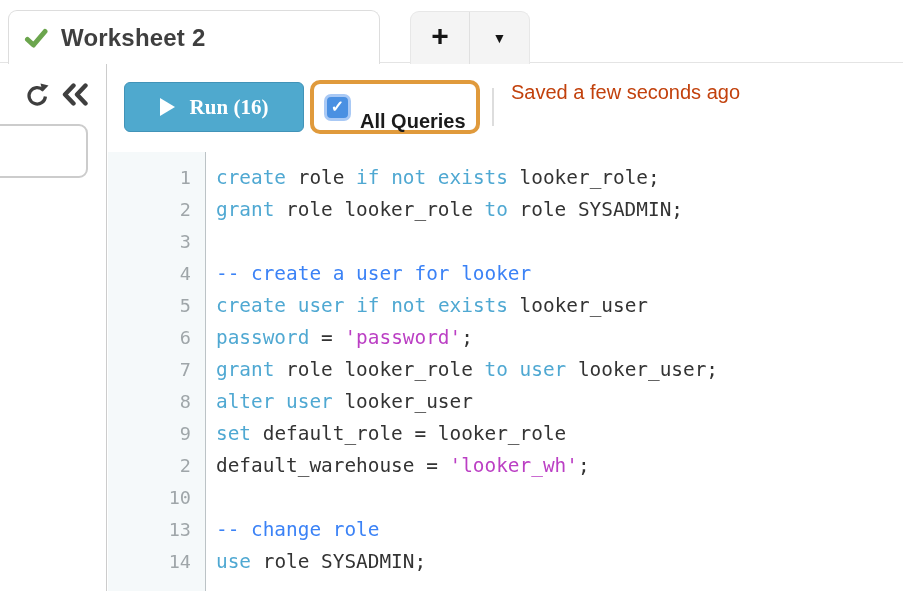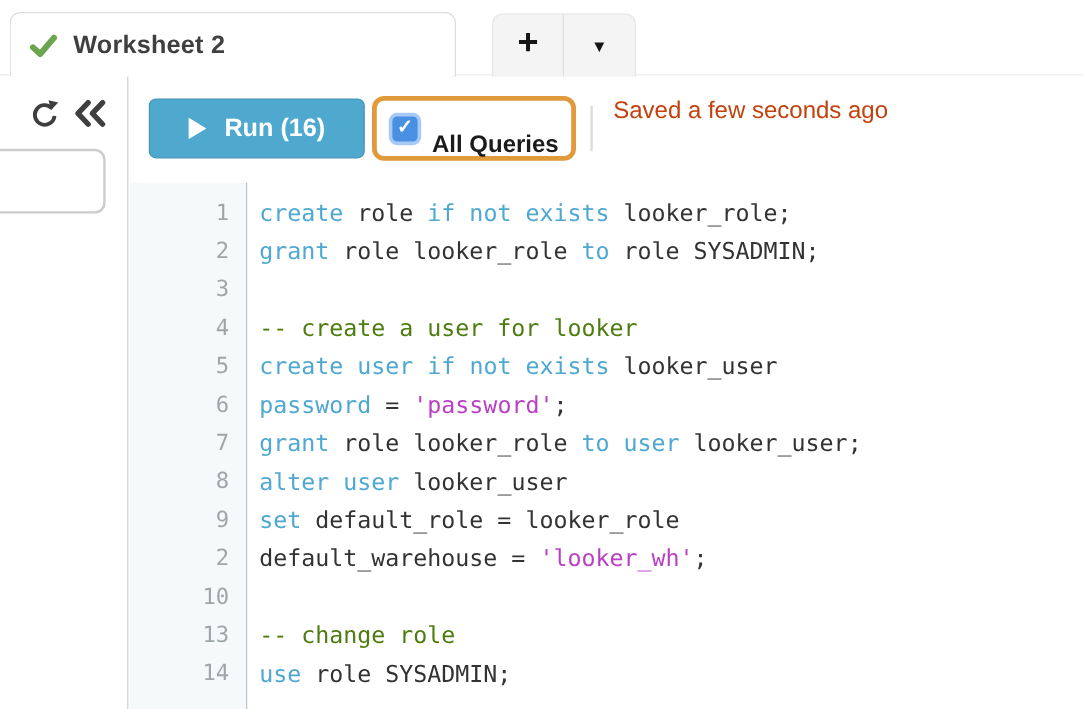--- a/index.html
+++ b/index.html
@@ -13,21 +13,21 @@
   .tab-bar {
     position:absolute; left:0; top:0; width:903px; height:63px;
     background:#fff; border-bottom:1px solid #e4e4e4;
   }
   .tab-active {
     position:absolute; left:8px; top:10px; width:372px; height:54px;
     background:#fff; border:1px solid #ddd; border-bottom:none;
     border-radius:9px 9px 0 0; z-index:2;
     display:flex; align-items:center; gap:13px; padding-left:15px;
   }
-  .tab-active .tab-label { font-size:21px; font-weight:bold; color:#3f3f3f; letter-spacing:.2px; }
+  .tab-active .tab-label { font-size:24px; font-weight:bold; color:#3f3f3f; letter-spacing:.2px; }
   .tab-new-group {
     position:absolute; left:410px; top:11px; height:53px; width:120px;
     background:#f4f4f4; border:1px solid #e7e7e7; border-bottom:none;
     border-radius:9px 9px 0 0; display:flex; z-index:1;
   }
   .tab-new-cell {
     width:60px; display:flex; align-items:center; justify-content:center;
     cursor:pointer; color:#151515;
   }
   .tab-new-cell.plus { font-size:30px; font-weight:600; border-right:1px solid #e0e0e0; padding-bottom:4px;}
@@ -47,21 +47,21 @@
     background:#fff; border:2px solid #ccc; border-radius:9px;
   }
 
   
   .main { position:absolute; left:108px; top:63px; width:795px; height:528px; background:#fff; }
   .toolbar { position:relative; height:89px; background:#fff; }
   .run-button {
     position:absolute; left:16px; top:19px; width:180px; height:50px;
     background:#4FA9CE; border:1px solid #4193B8; border-radius:6px;
     display:flex; align-items:center; justify-content:center; gap:15px;
-    color:#fff; font-size:21px; font-weight:bold; cursor:pointer;
+    color:#fff; font-size:21px; font-weight:bold; cursor:pointer;font-family:Liberation Serif, serif;
   }
   .annotation-box {
     position:absolute; left:202px; top:17px; width:170px; height:54px;
     border:4px solid #E09A3C; border-radius:10px;
     display:flex; align-items:center; gap:9px; padding:0 10px;
     background:transparent;
   }
   .checkbox {
     width:27px; height:27px; flex:0 0 27px;
     background:#4A90E2; border:3px solid #A9C9F5; border-radius:7px;
@@ -81,21 +81,21 @@
     font-family:"DejaVu Sans Mono", monospace; font-size:18.5px; color:#9FA6A9;
   }
   .gutter .ln { height:32px; line-height:32px; }
   .code-area {
     flex:1; padding:10px 0 0 10px; overflow:hidden; white-space:pre;
     font-family:"DejaVu Sans Mono", monospace; font-size:19.4px; color:#333;
   }
   .code-line { height:32px; line-height:32px; }
   .tok-k { color:#4FA8D2; }
   .tok-s { color:#BB3FC4; }
-  .tok-c { color:#4d7c0f; }
+  .tok-c { color:#3b82f6; }
   .tok-p { color:#333333; }
 </style>
 </head>
 <body>
 
 <div id="screen">
 
   <div class="tab-bar">
     <div class="tab-active">
       <span style="display:flex;">

